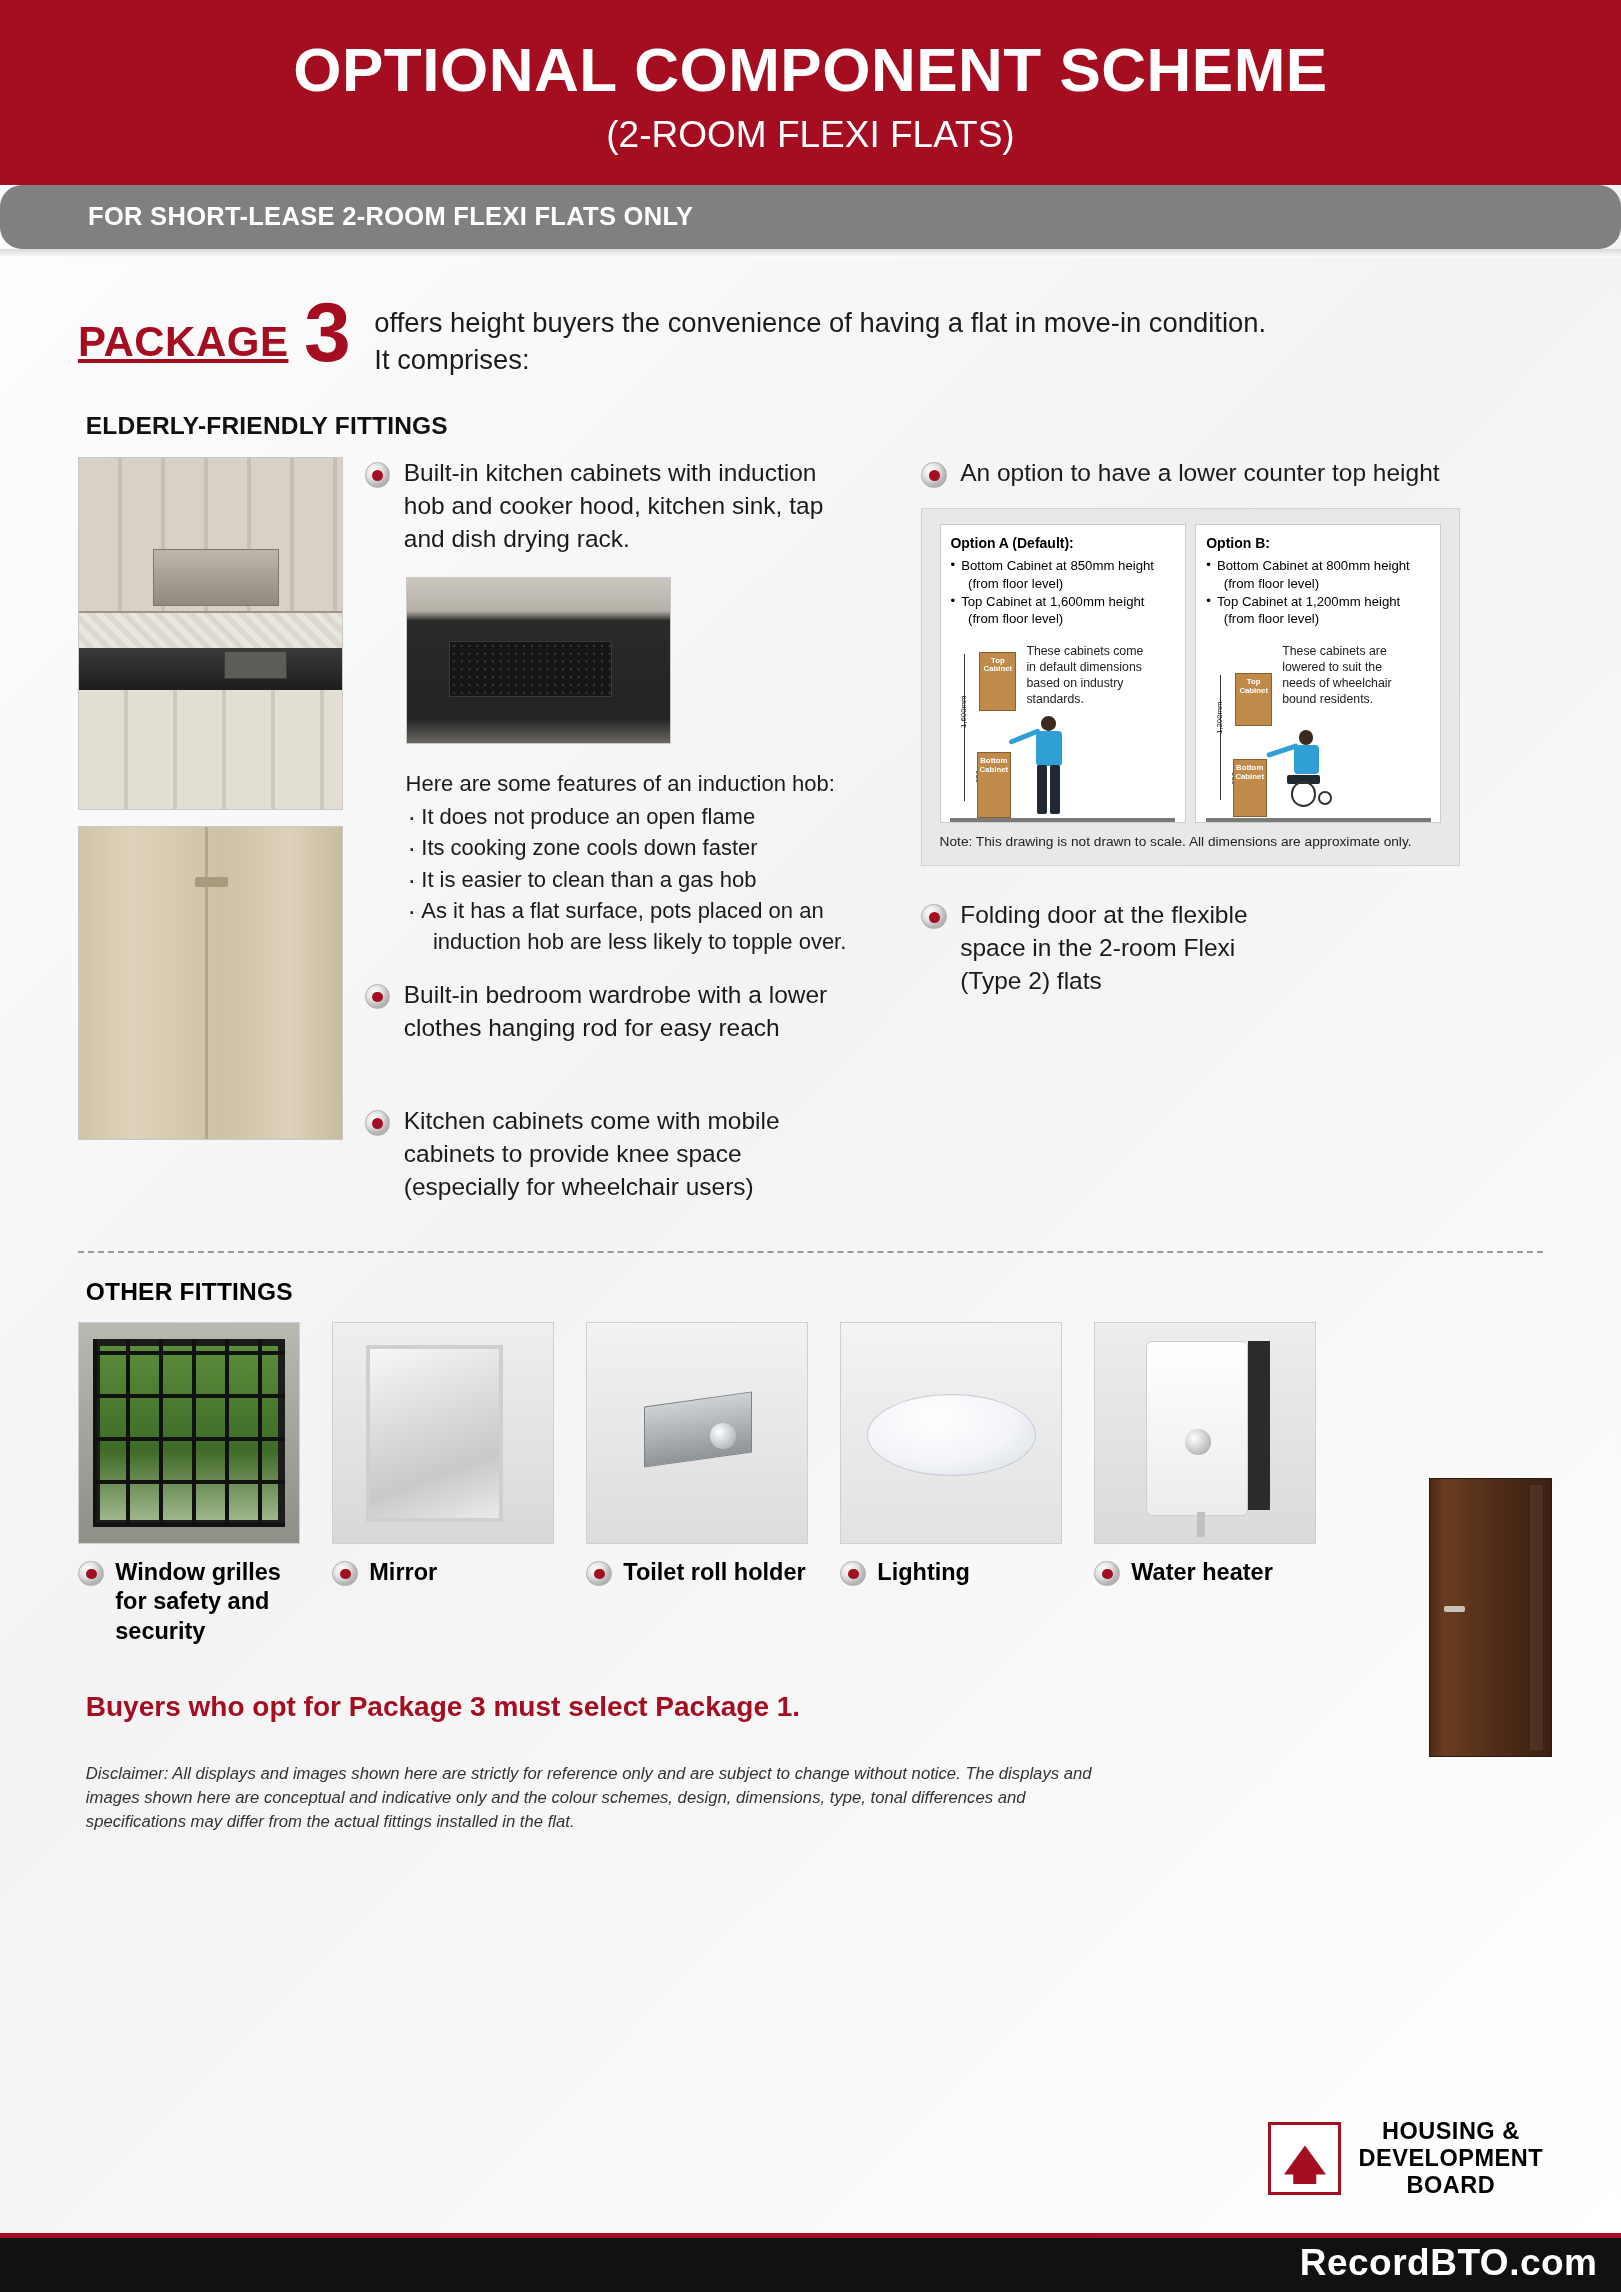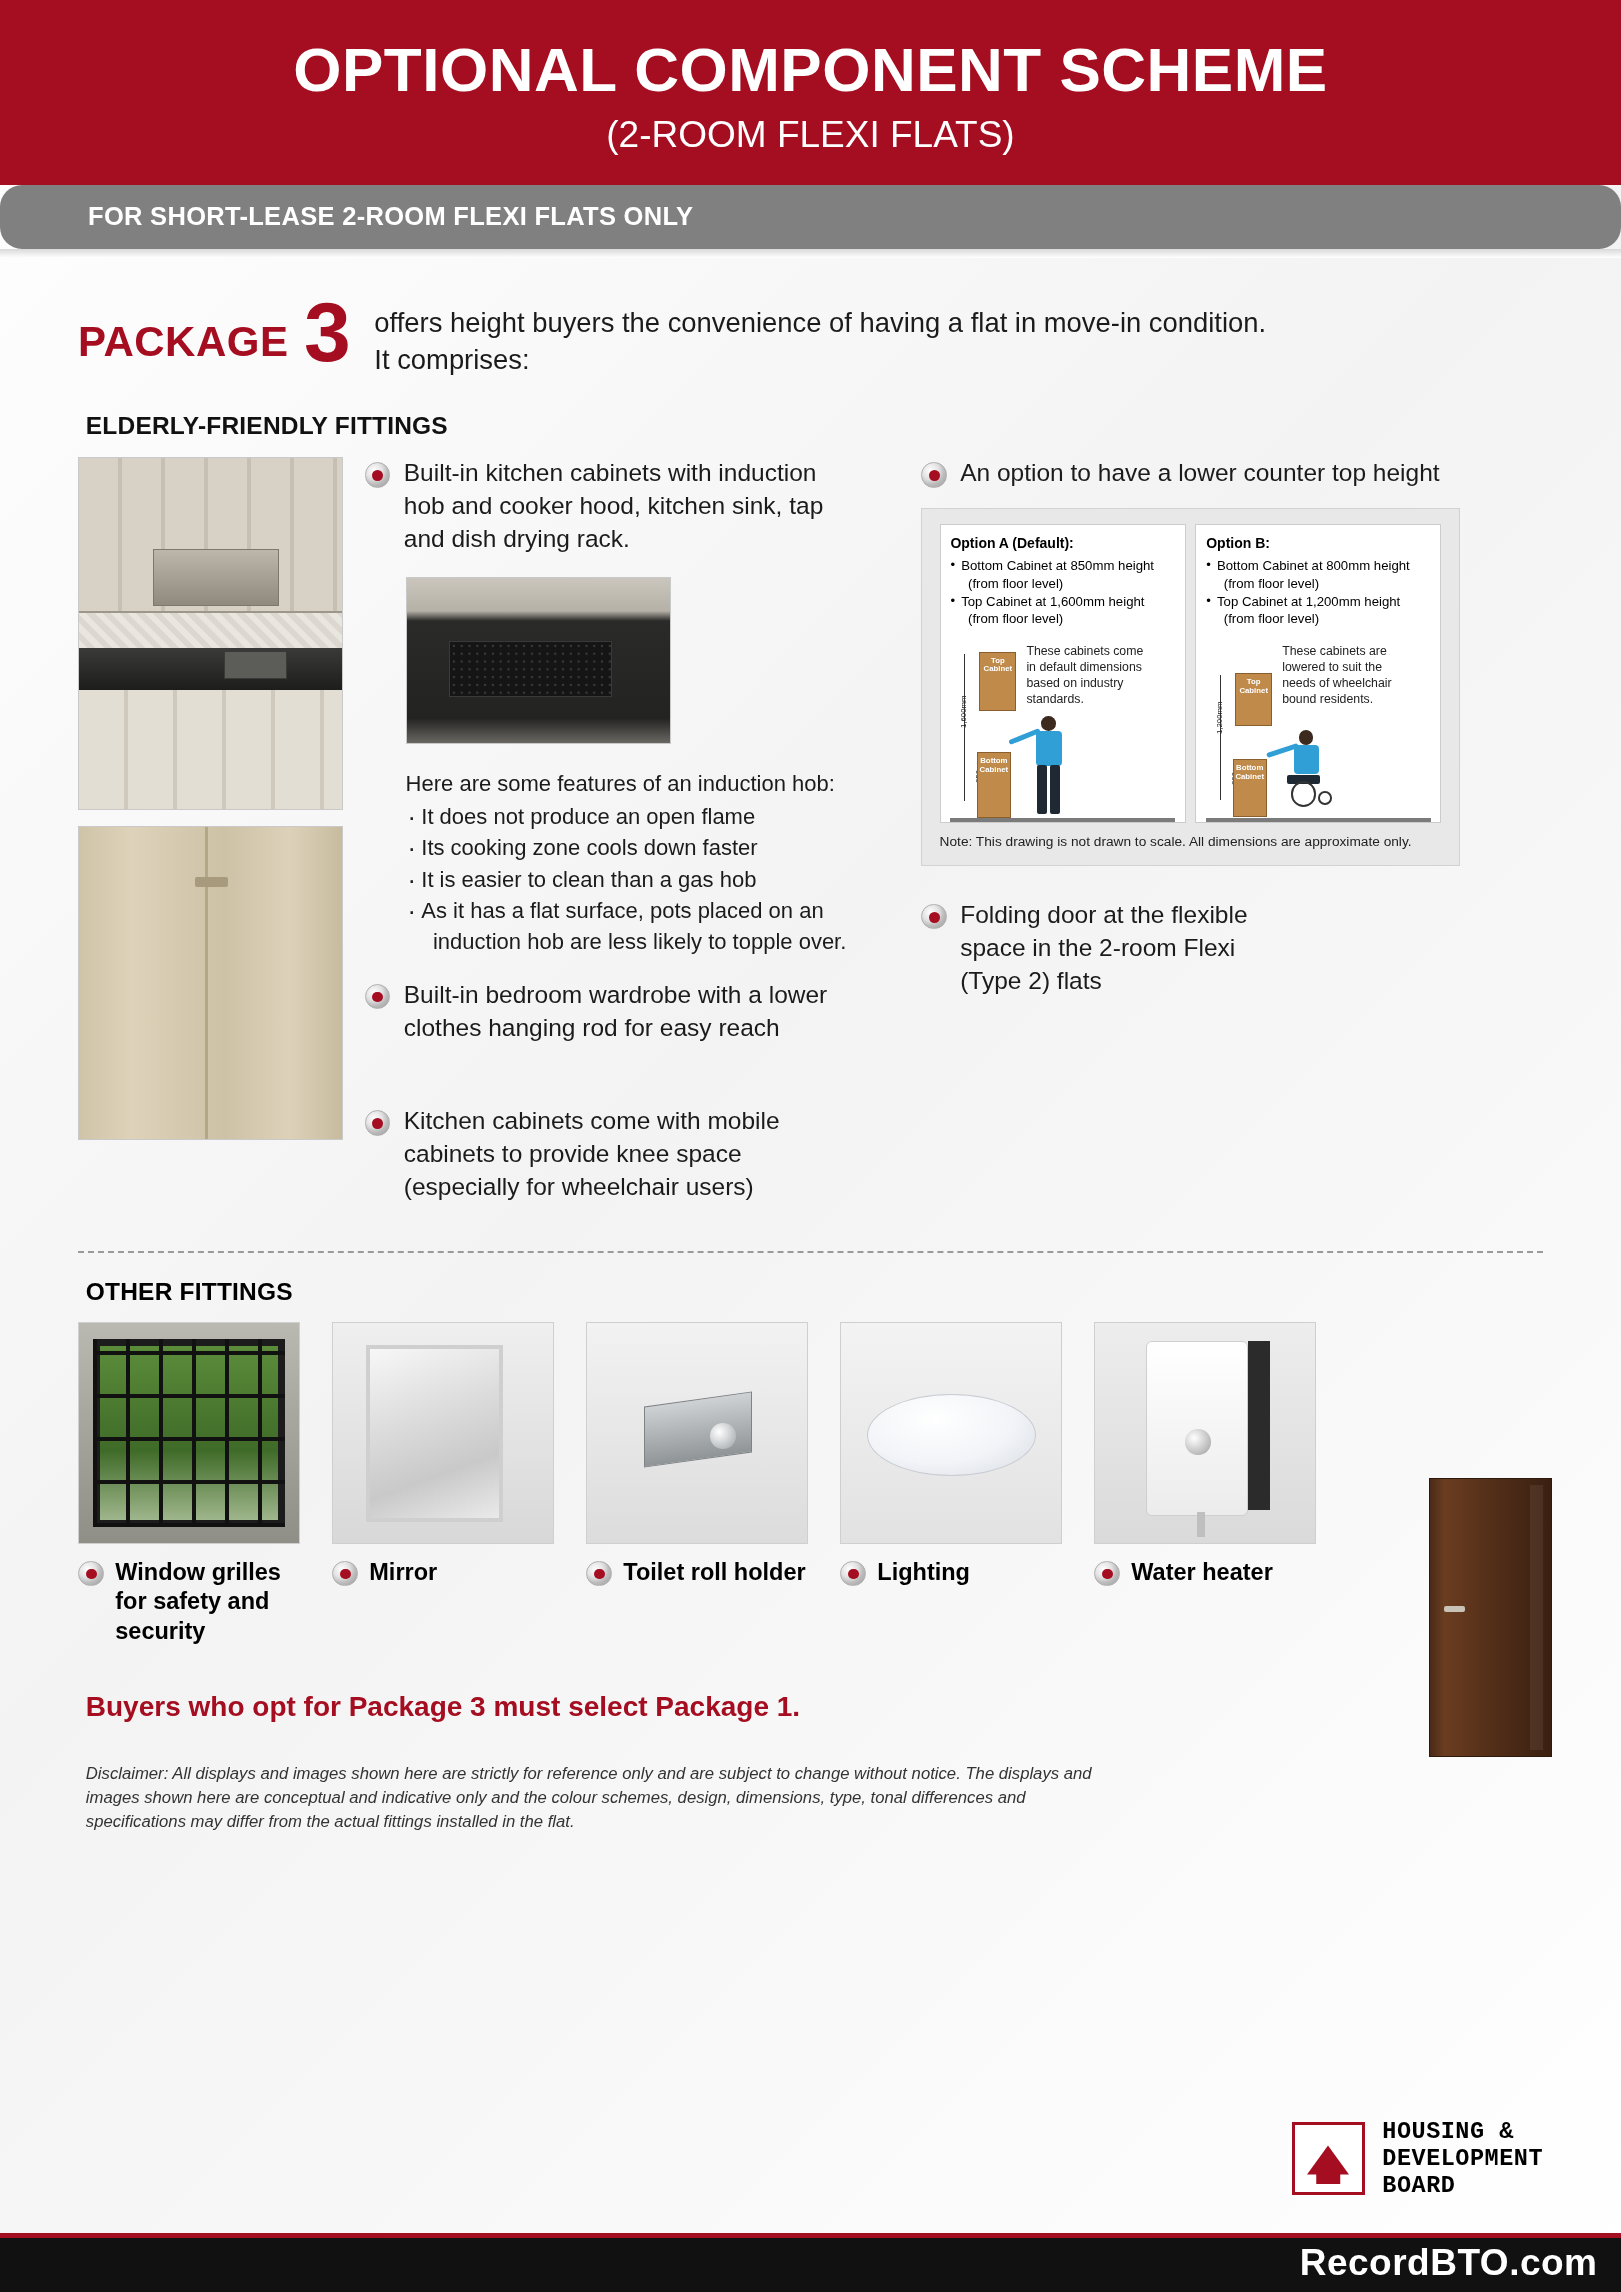--- a/index.html
+++ b/index.html
@@ -59,20 +59,21 @@
     display: flex;
     align-items: flex-start;
     margin-top: 39px;
   }
   .pkg-label {
     color: #a50d20;
     font-size: 42px;
     font-weight: bold;
     letter-spacing: 0.5px;
     padding-top: 21.6px;
+    text-decoration: underline;
   }
   .pkg-num {
     color: #a50d20;
     font-size: 84px;
     font-weight: bold;
     line-height: 0.85;
     margin: 0 23.5px 0 15.7px;
   }
   .pkg-desc {
     font-size: 27.4px;
@@ -343,21 +344,21 @@
     width: 73px; height: 73px; background:#ffffff; border: 3.9px solid #a50d20; position:relative;
   }
   .hdb-mark::after {
     content:""; position:absolute; left:50%; top:52%; transform:translate(-50%,-50%);
     width:0; height:0; border-left:21.6px solid transparent; border-right:21.6px solid transparent; border-bottom:29px solid #a50d20;
   }
   .hdb-mark::before {
     content:""; position:absolute; left:50%; bottom:7.8px; transform:translateX(-50%);
     width:23.5px; height:15.7px; background:#a50d20;
   }
-  .hdb-text { font-family:Liberation Mono, monospace; font-weight:bold; font-size:23.5px; line-height:1.15; letter-spacing:0.5px; }
+  .hdb-text { font-family:Liberation Sans, sans-serif; font-weight:bold; font-size:23.5px; line-height:1.15; letter-spacing:0.5px;text-align:center; }
   
   .footer-line { position:absolute; left:0; right:0; bottom:55px; height:4.9px; background:#a50d20; }
   .footer {
     position:absolute; left:0; right:0; bottom:0; height:55px; background:#111;margin-top:32px;
   }
   .footer .brand {
     position:absolute; right:23.5px; top:3.9px; color:#ffffff; font-size:37px; font-weight:bold; letter-spacing:0.5px;
   }
 </style>
 </head>

